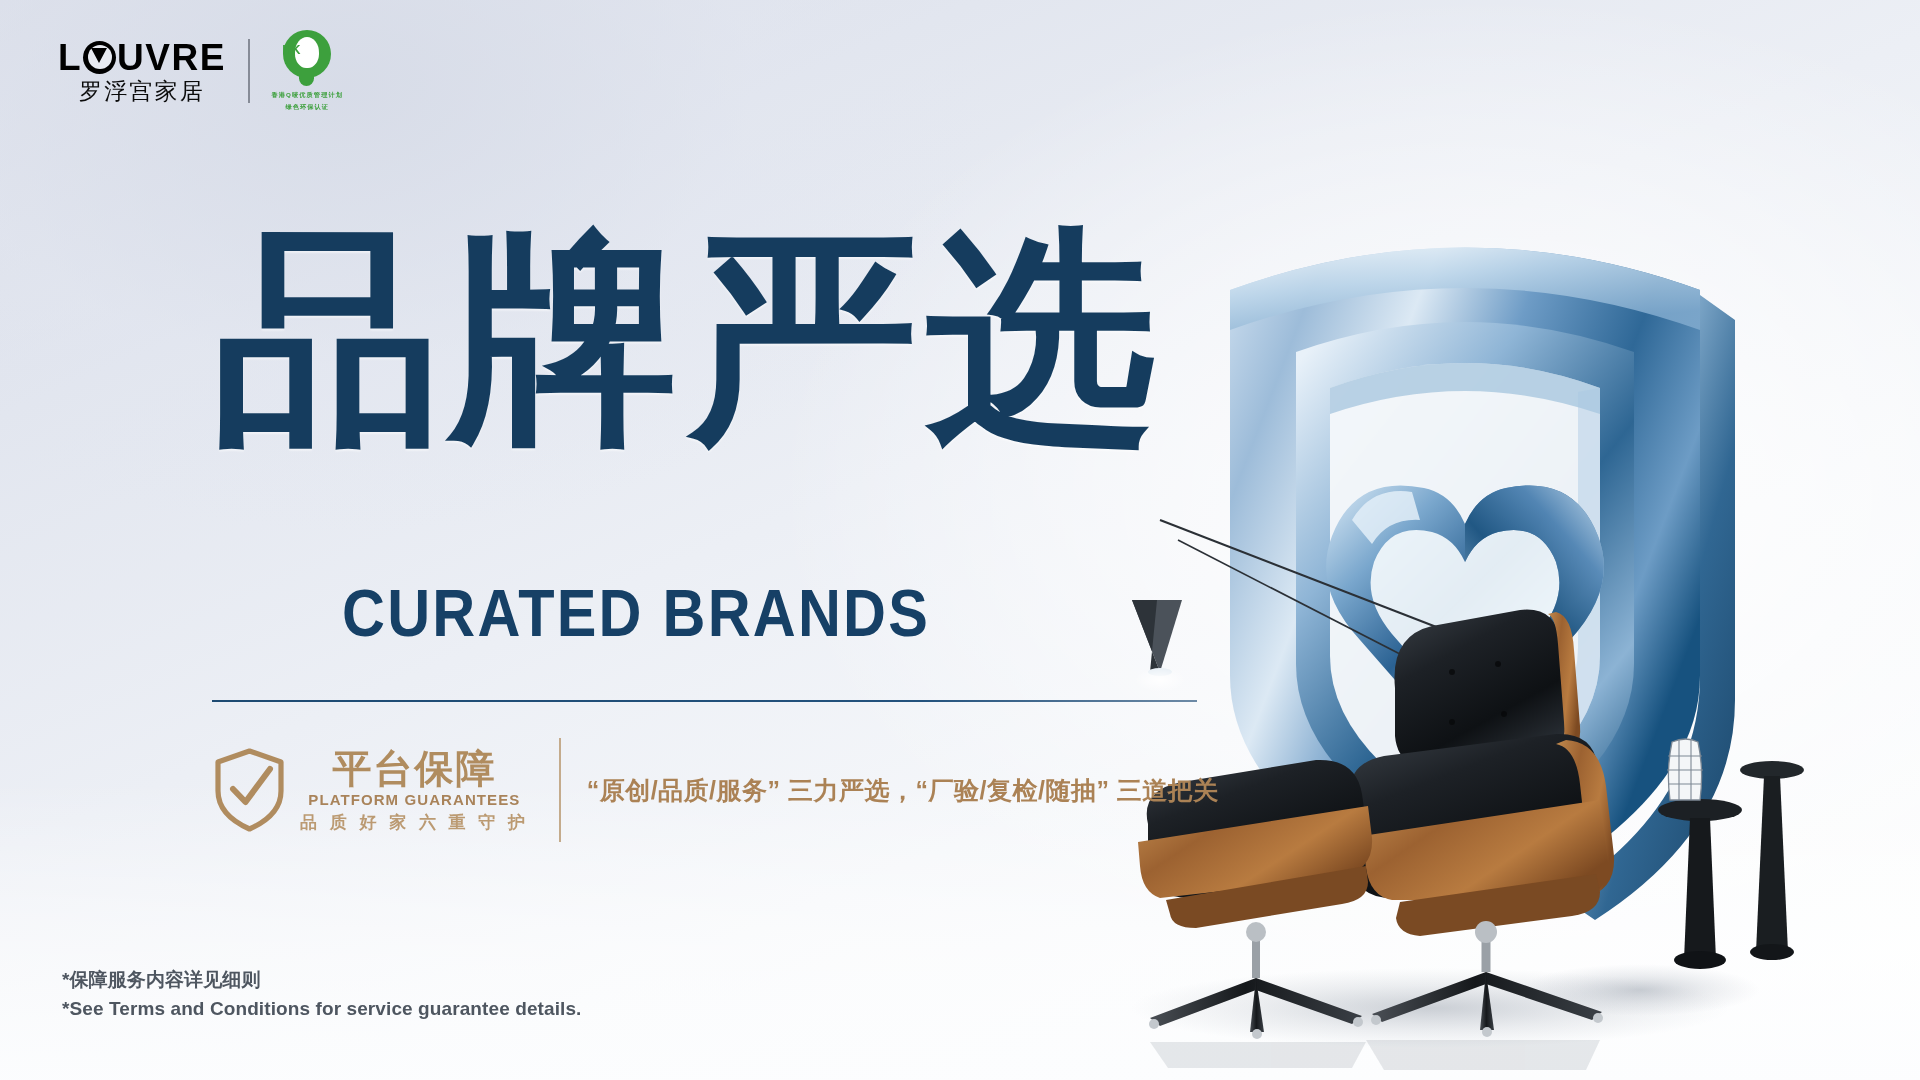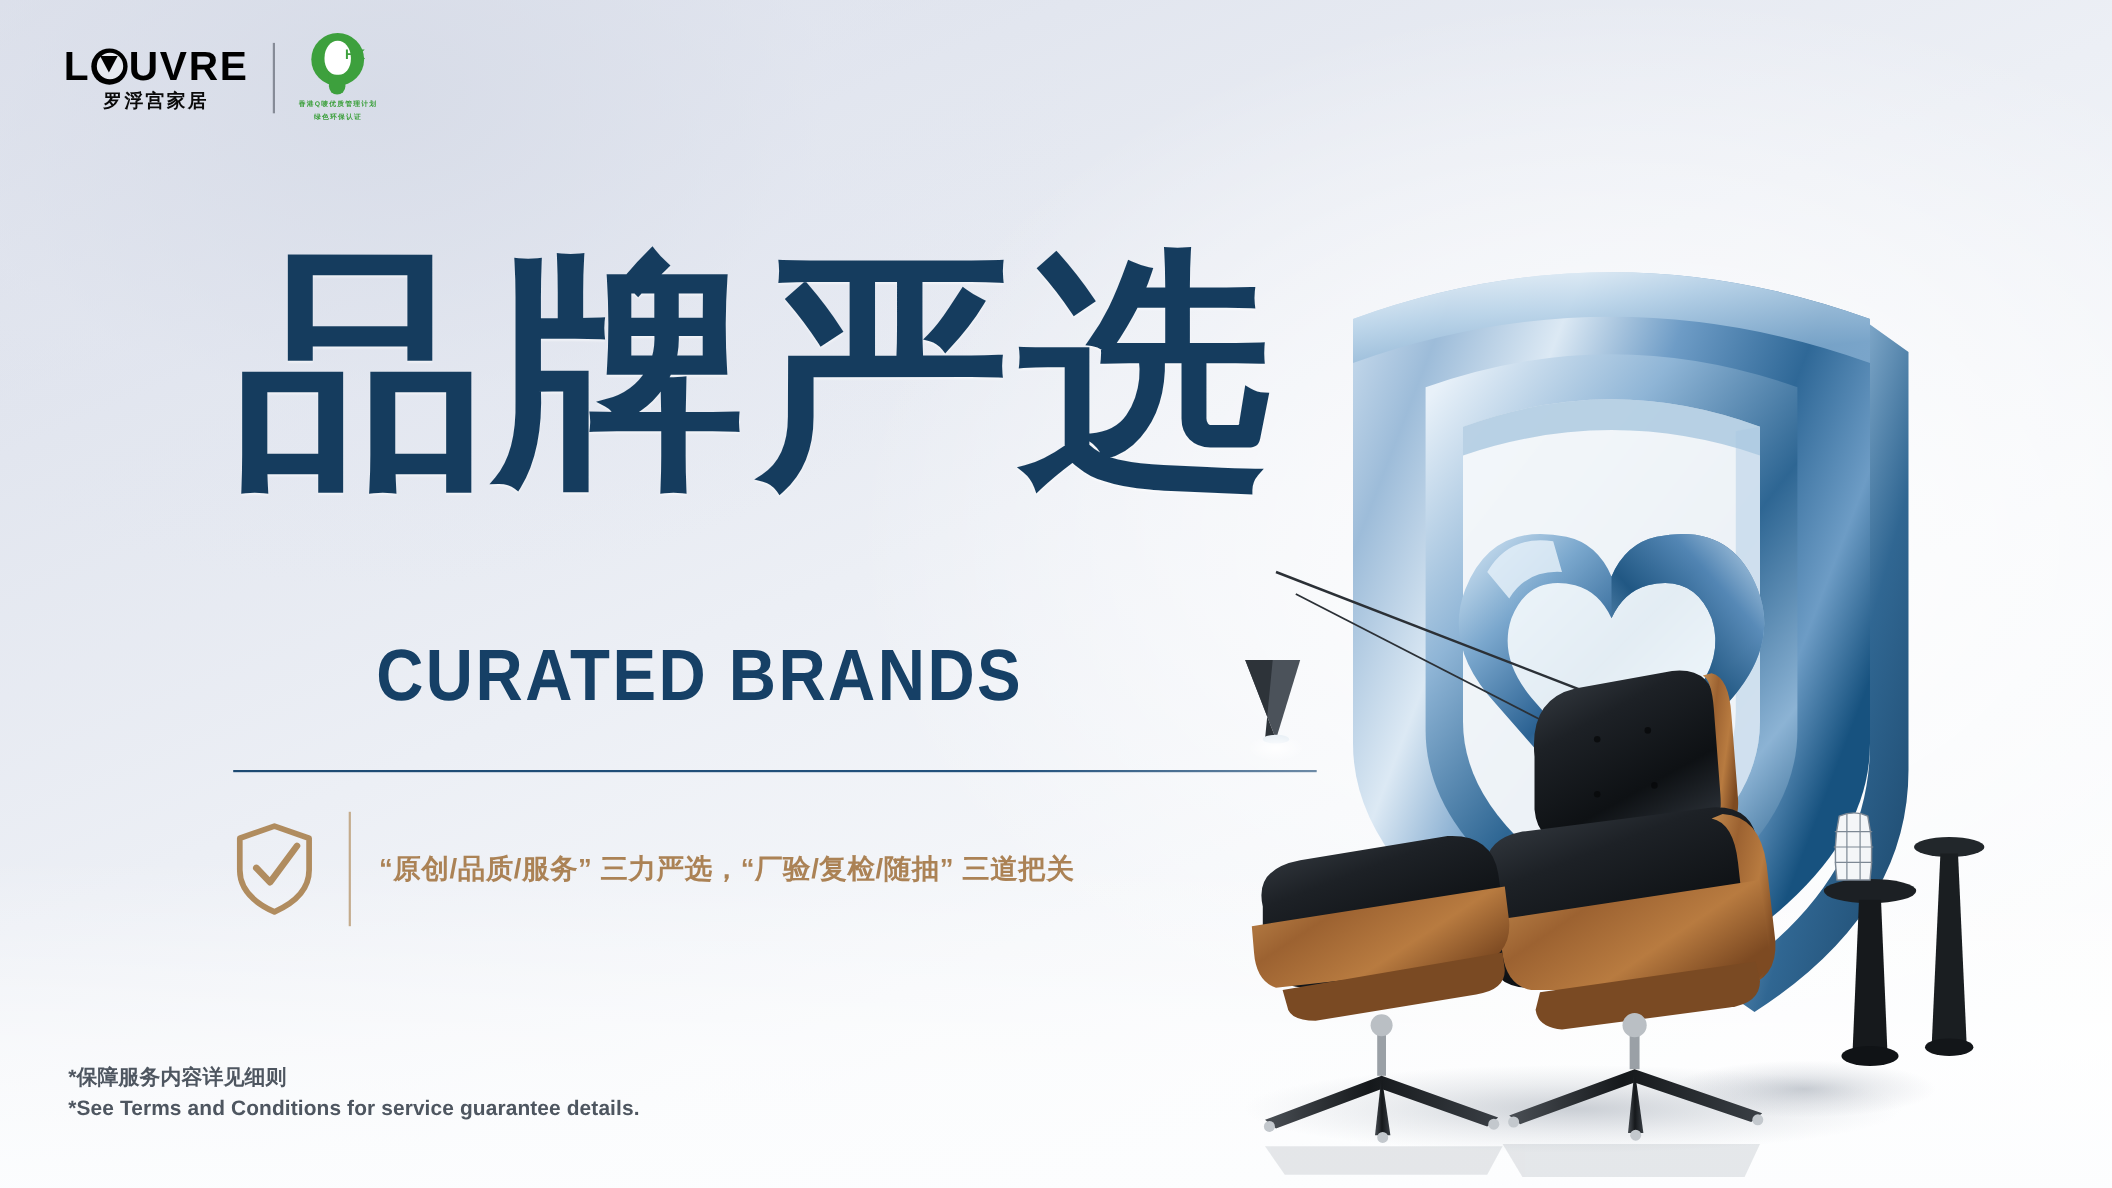--- a/index.html
+++ b/index.html
@@ -73,22 +73,22 @@
   .louvre-o::after {
     content: "";
     position: absolute;
     left: 8px; top: 7px;
     width: 0; height: 0;
     border-left: 8.5px solid transparent;
     border-right: 8.5px solid transparent;
     border-top: 15px solid #000000;
   }
   .louvre-cn {
-    font-size: 17px;
-    font-weight: 700;
+    font-size: 23px;
+    font-weight: 400;
     letter-spacing: 2.2px;
     color: #0a0a0a;
     line-height: 1;
   }
   .logo-divider {
     width: 1.6px;
     height: 64px;
     background: #6a6f7b;
     opacity: .75;
   }
@@ -123,21 +123,21 @@
     left: 13px; top: 7px;
     width: 24px; height: 31px;
     border-radius: 50% 50% 46% 46%;
     background: #ffffff;
     z-index: 2;
   }
   .hk-letters {
     position: absolute;
     left: 0; top: 14px;
     width: 50px;
-    text-align: right;
+    text-align: left;
     font-size: 12.5px;
     font-weight: 700;
     color: #3da03d;
     letter-spacing: .3px;
     z-index: 3;
     line-height: 1;
   }
   .hk-caption {
     font-size: 6.2px;
     font-weight: 700;
@@ -526,20 +526,25 @@
   <div class="subhead">CURATED BRANDS</div>
 
   <div class="rule"></div>
 
   <div class="guarantee-row">
     <div class="pg-badge">
       <svg class="pg-shield" viewBox="0 0 75 86">
         <path d="M37.5 4 L69 15 L69 44 Q69 68 37.5 82 Q6 68 6 44 L6 15 Z" fill="none" stroke="#b08c5f" stroke-width="5.2" stroke-linejoin="round"></path>
         <path d="M21 42 L33.5 55 L58 22" fill="none" stroke="#b08c5f" stroke-width="6" stroke-linecap="round" stroke-linejoin="round"></path>
       </svg>
+      <div class="pg-texts">
+        <div class="pg-cn">平台保障</div>
+        <div class="pg-en">PLATFORM GUARANTEES</div>
+        <div class="pg-sub">品 质 好 家   六 重 守 护</div>
+      </div>
     </div>
 
     <div class="vrule"></div>
 
     <div class="copy-block">
       <div class="copy-cn">“原创/品质/服务” 三力严选，“厂验/复检/随抽” 三道把关</div>
     </div>
   </div>
 
   <div class="footnote">*保障服务内容详见细则

